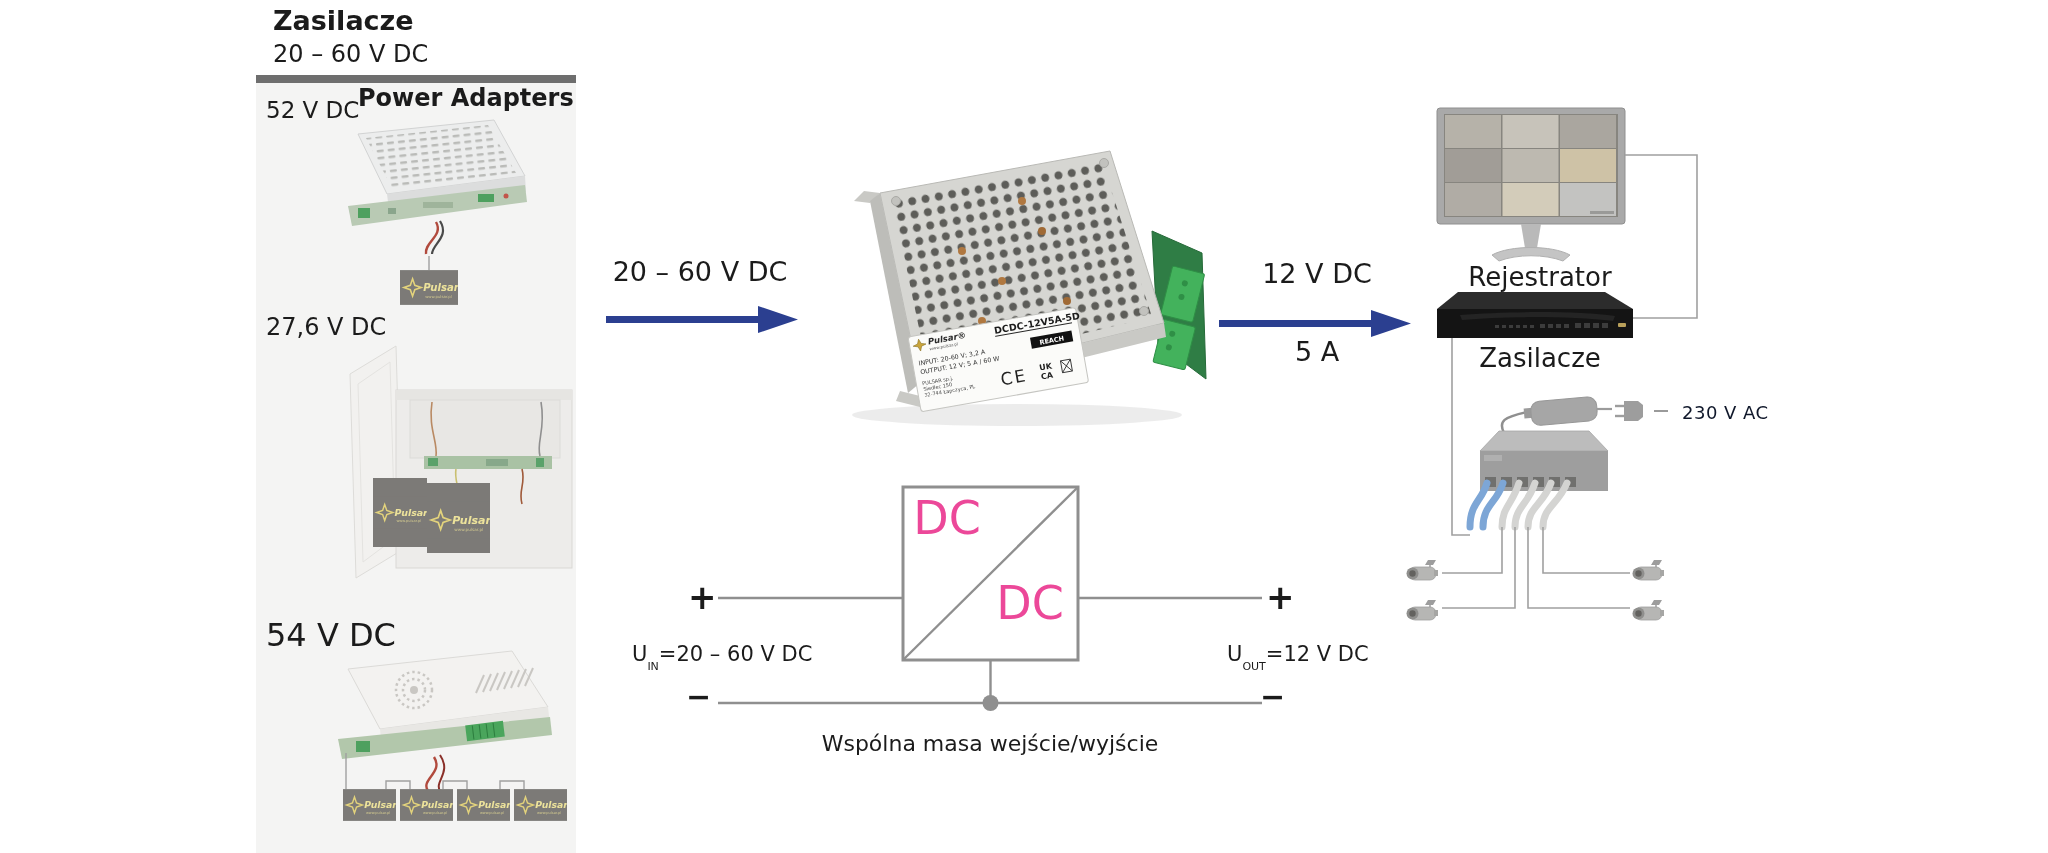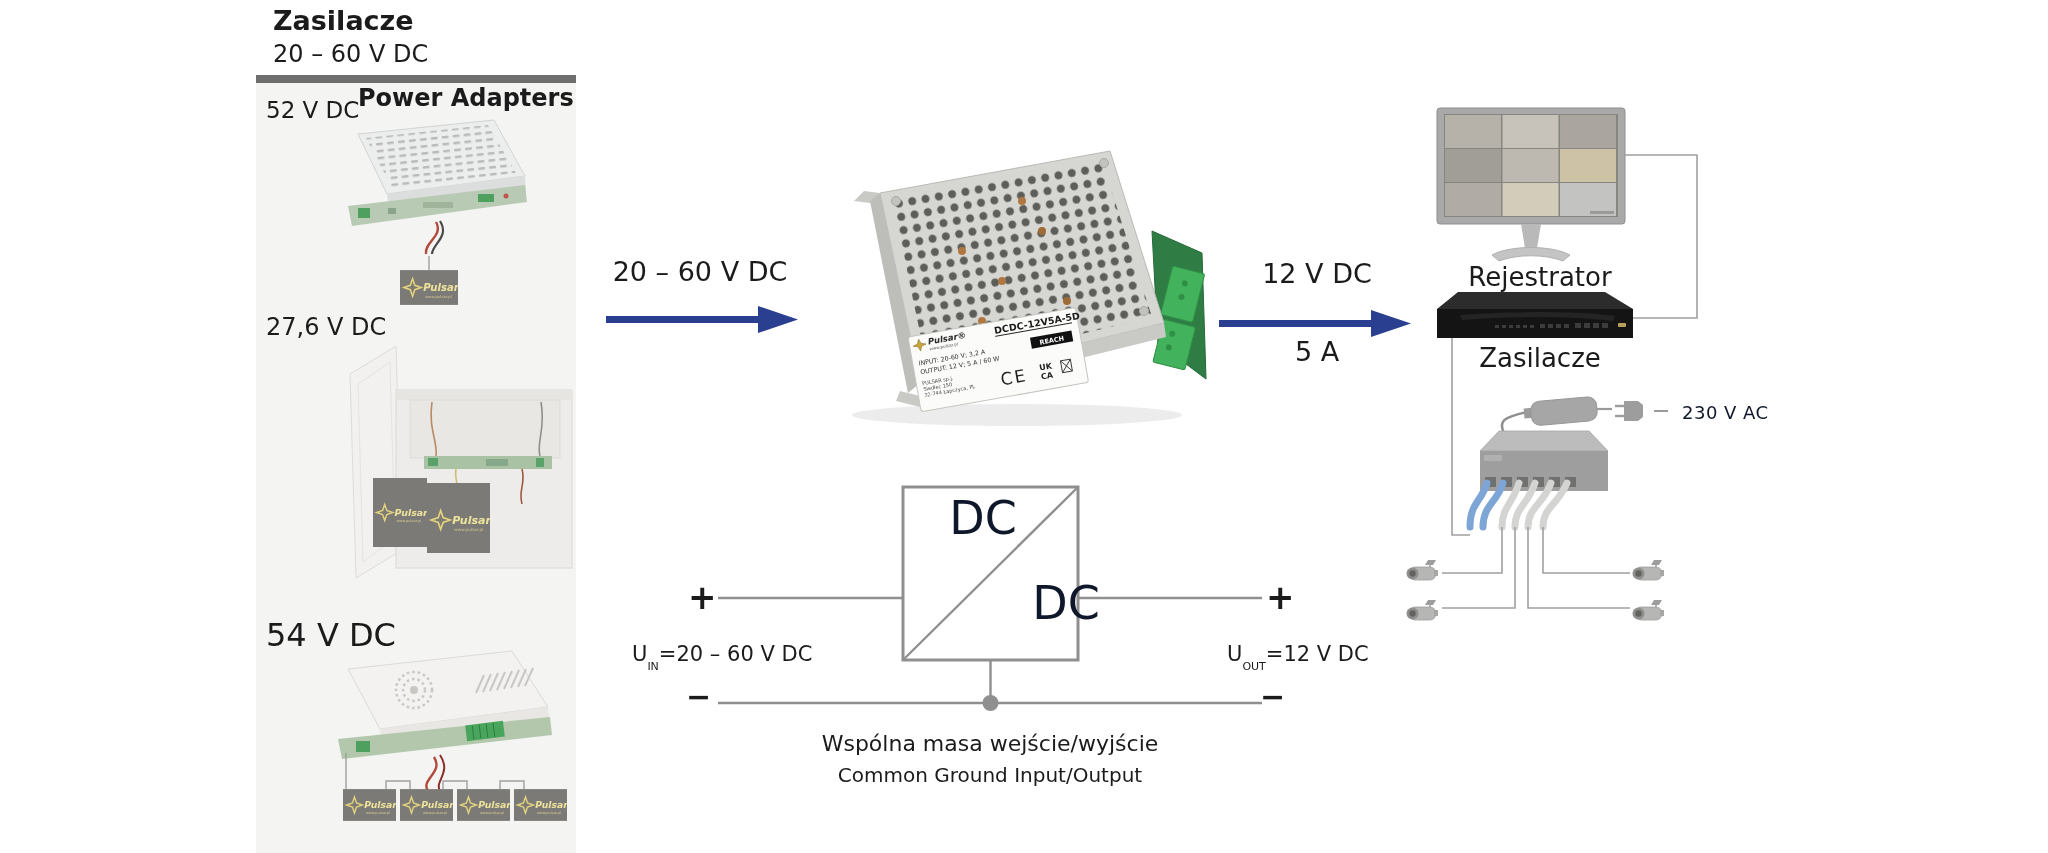--- a/index.html
+++ b/index.html
@@ -6,21 +6,21 @@
   .canvas{position:relative;width:2048px;height:853px;background:#ffffff;overflow:hidden;
           font-family:"DejaVu Sans","Liberation Sans",sans-serif;color:#1b1b1b;}
   .abs{position:absolute;}
   .panel{left:256px;top:75px;width:320px;height:778px;background:#f4f4f3;}
   .panel-bar{left:0;top:0;width:320px;height:8px;background:#6e6e6e;}
   .hdr-title{left:273px;top:5px;font-size:27px;font-weight:bold;}
   .hdr-sub{left:273px;top:40px;font-size:24px;}
   .panel-title{left:358px;top:84px;font-size:24px;font-weight:bold;}
   .v-label{font-size:23px;}
   .flow-label{font-size:27px;text-align:center;}
-  .dc-text{font-size:46px;line-height:1;color:#0f172a;text-align:center;padding-left:36px;}
+  .dc-text{font-size:46px;line-height:1;color:#ec4899;text-align:center;}
   .term{font-size:34px;font-weight:bold;line-height:1;}
   .uline{font-size:21px;white-space:nowrap;}
   .uline sub{font-size:11px;position:relative;top:4px;}
   .cap-pl{font-size:22px;text-align:center;}
   .cap-en{font-size:20px;text-align:center;}
   .rec-label{font-size:26px;text-align:center;}
   .mains-label{font-size:18px;color:#0f172a;letter-spacing:0.5px;}
   svg{display:block;}
 </style>
 </head>
@@ -226,21 +226,20 @@
   <div class="abs term" style="left:1260px;top:682px;font-size:30px;">−</div>
 
   <div class="abs uline" style="left:632px;top:642px;">
     <span>U</span><sub>IN</sub><span>=20 – 60 V DC</span>
   </div>
   <div class="abs uline" style="left:1227px;top:642px;">
     <span>U</span><sub>OUT</sub><span>=12 V DC</span>
   </div>
 
   <div class="abs cap-pl" style="left:740px;top:731px;width:500px;">Wspólna masa wejście/wyjście</div>
-  <div class="abs cap-en" style="left:740px;top:763px;width:500px;">Common Ground Input/Output</div>
 
   <svg class="abs" style="left:1400px;top:95px;" width="400" height="560" viewBox="0 0 400 560">
 
     <g>
       <rect x="37" y="13" width="188" height="116" rx="3" fill="#a9a9a9" stroke="#8f8f8f"></rect>
       <rect x="44" y="19" width="174" height="103" fill="#87857f"></rect>
       <rect x="45" y="20" width="56" height="33" fill="#b6b2a9"></rect>
         <rect x="102.5" y="20" width="56" height="33" fill="#c7c3ba"></rect>
         <rect x="160" y="20" width="56" height="33" fill="#aaa69f"></rect>
       <rect x="45" y="54" width="56" height="33" fill="#a19d97"></rect>

